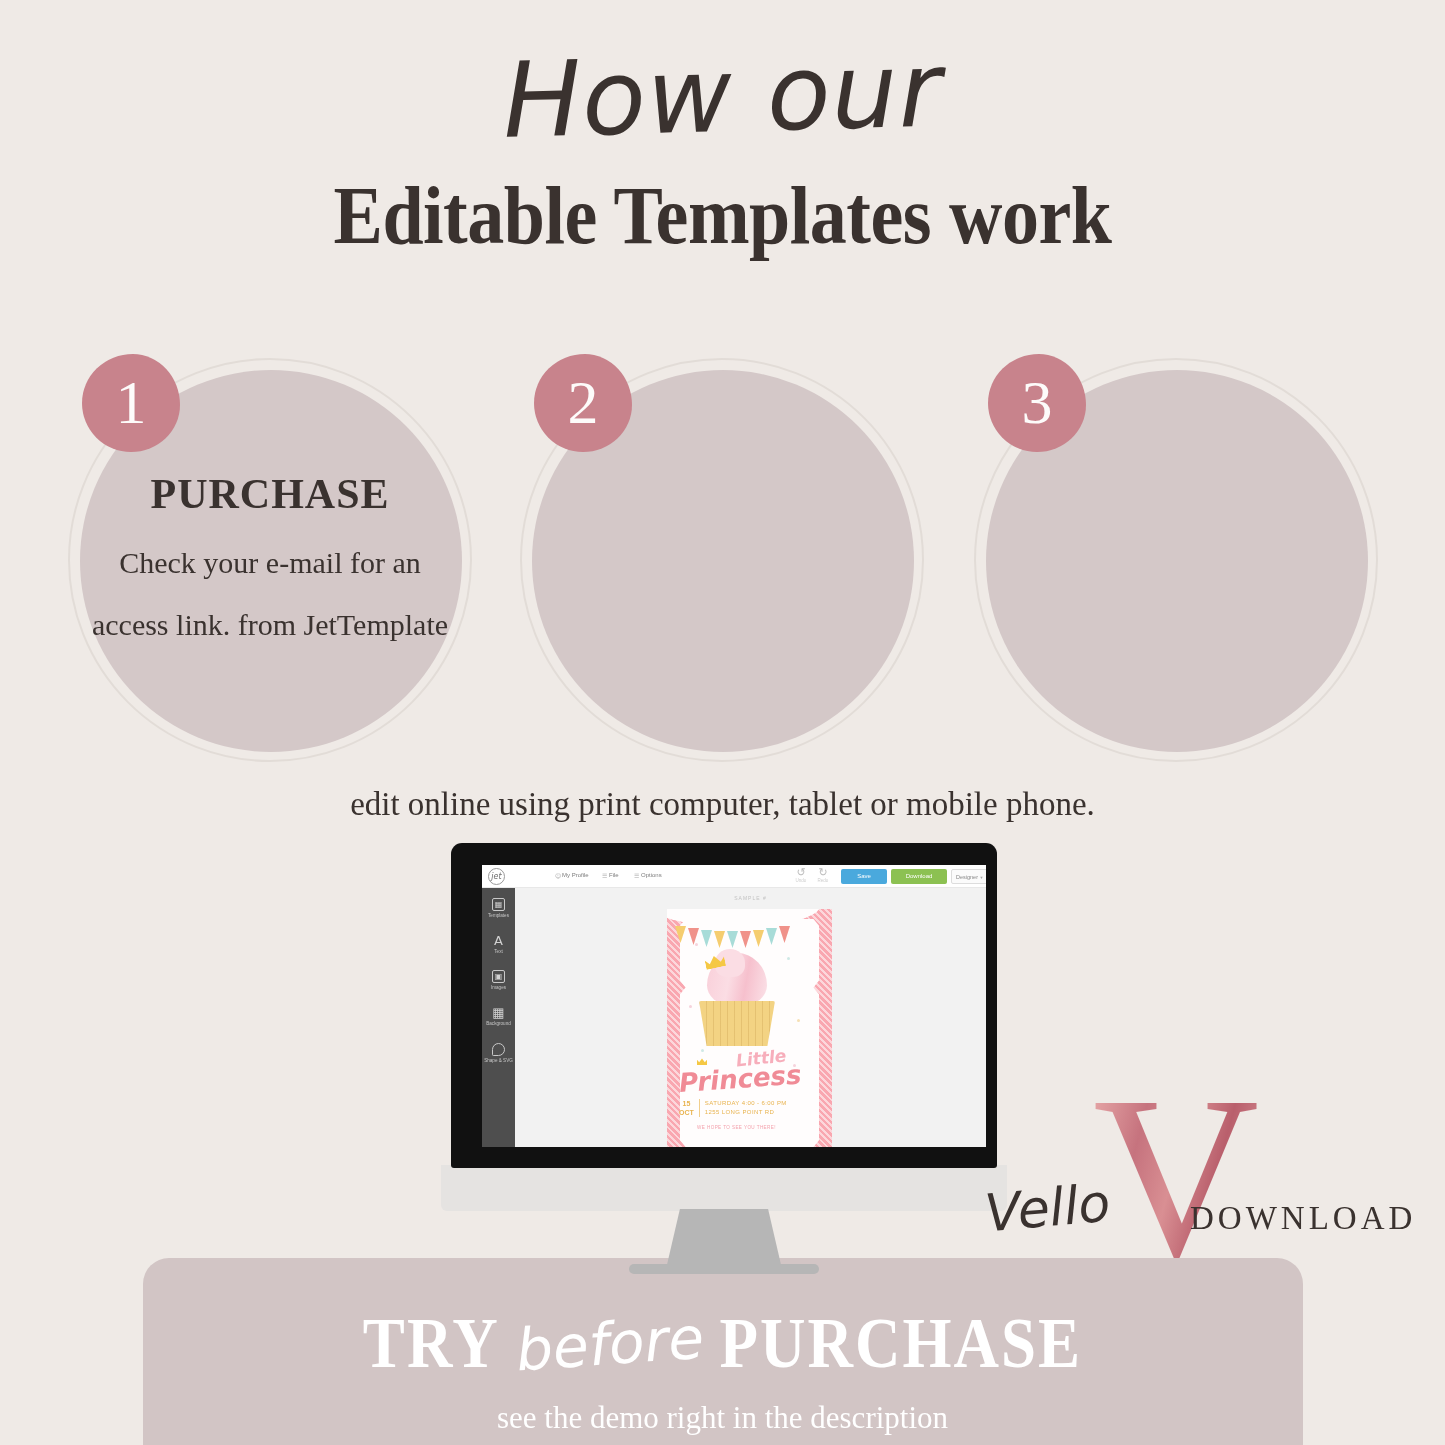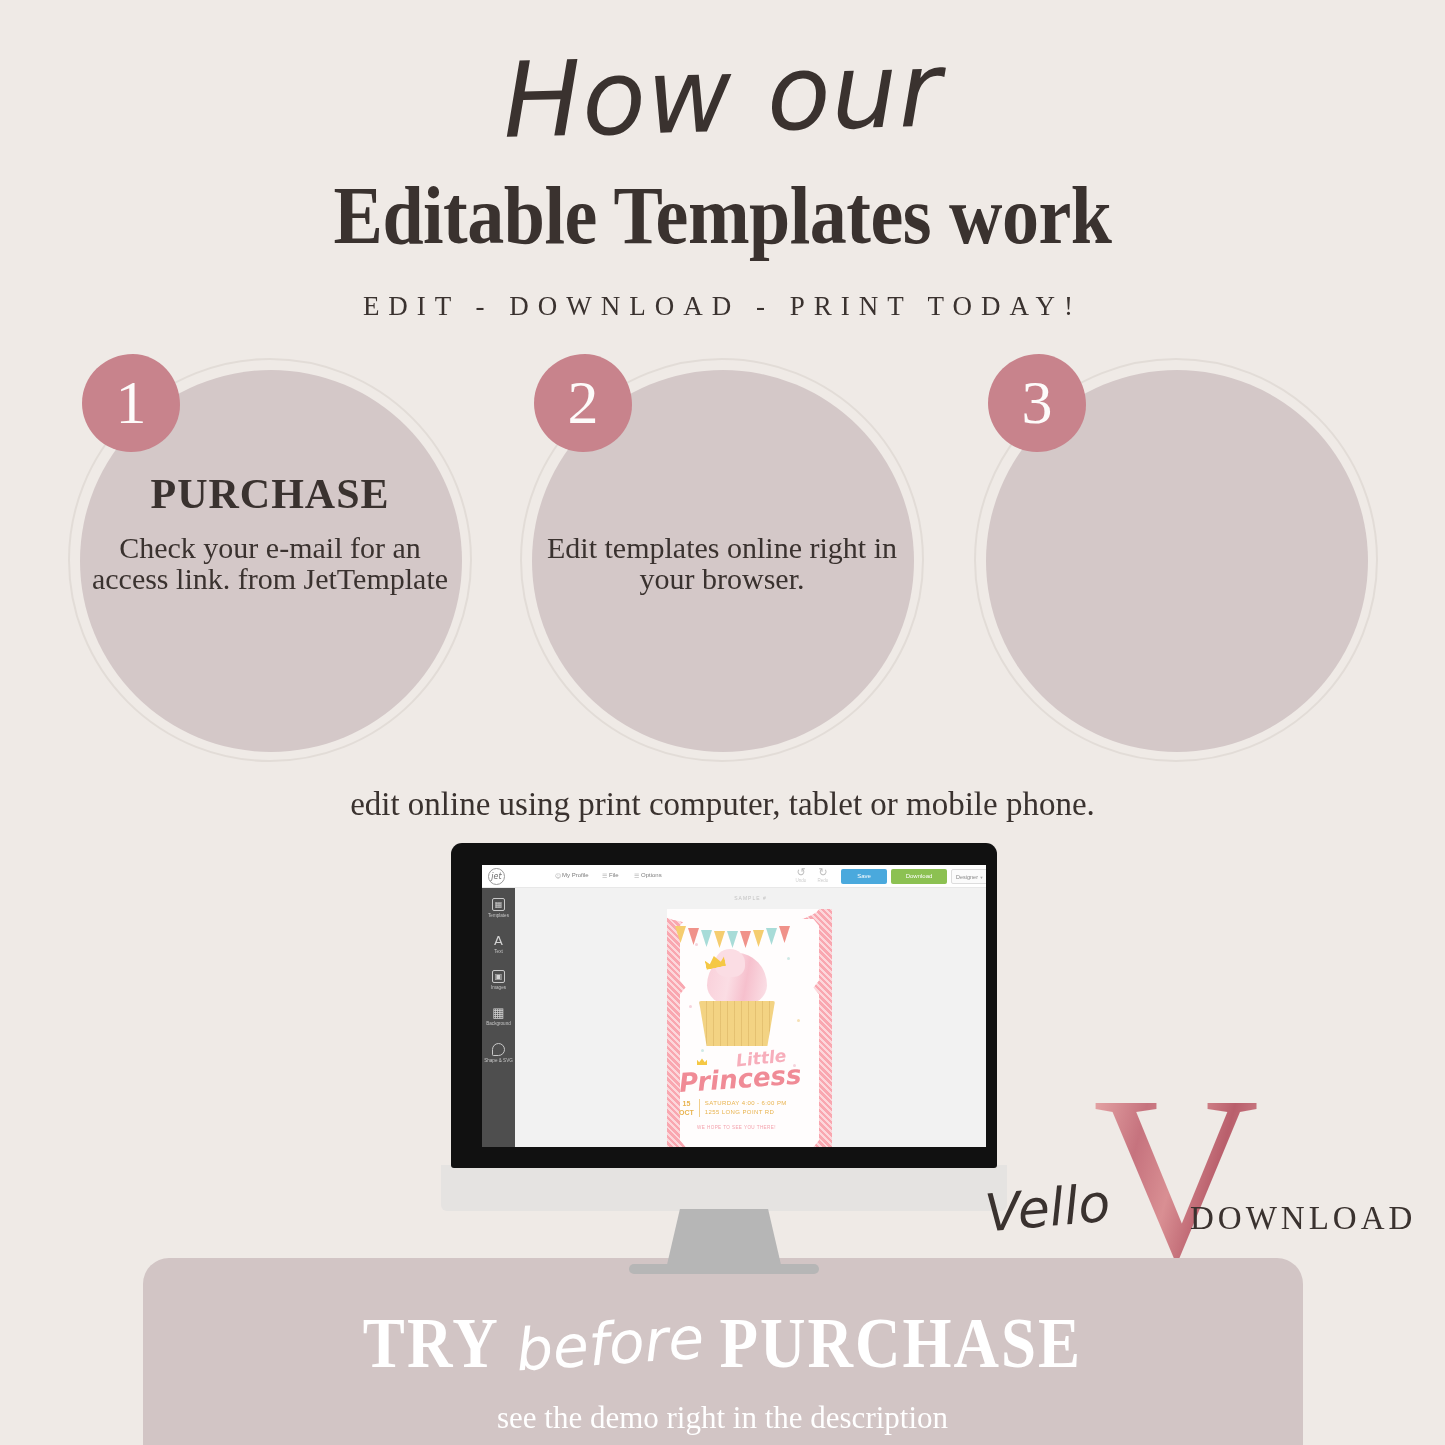--- a/index.html
+++ b/index.html
@@ -69,21 +69,21 @@
     text-align: center;
     font-family: "Liberation Serif", serif;
     font-size: 42px; font-weight: 700; color: #3a322f;
     letter-spacing: 1px;
     z-index: 2;
   }
   .step-body {
     position: absolute; left: 28px; top: 180px; width: 364px;
     text-align: center;
     font-family: "Liberation Serif", serif;
-    font-size: 30px; line-height: 31px; color: #3a322f;
+    font-size: 30px; line-height: 62px; color: #3a322f;
     z-index: 2;
   }
 
   
   #tagline {
     position: absolute; left: 0; top: 786px; width: 1445px;
     text-align: center;
     font-family: "Liberation Serif", serif;
     font-size: 33px; color: #3a322f;
   }
@@ -322,38 +322,36 @@
     color: #f4a3ae; letter-spacing: 0.4px;
   }
   .confetti { position: absolute; border-radius: 50%; z-index: 3; }
 </style>
 </head>
 <body>
 
 <div id="header">
   <div id="script-title">How our</div>
   <div id="main-title">Editable Templates work</div>
-  <div id="subtitle">EDIT - DOWNLOAD - PRINT TODAY!</div>
 </div>
 
 <div id="steps">
 
   <div class="step s1">
     <div class="ring"></div>
     <div class="disc"></div>
     <div class="badge">1</div>
     <div class="step-title">PURCHASE</div>
     <div class="step-body">Check your e-mail for an access link. from JetTemplate</div>
   </div>
 
   <div class="step s2">
     <div class="ring"></div>
     <div class="disc"></div>
     <div class="badge">2</div>
-    <div class="step-body">Edit templates online right in your browser.</div>
   </div>
 
   <div class="step s3">
     <div class="ring"></div>
     <div class="disc"></div>
     <div class="badge">3</div>
   </div>
 
 </div>
 

